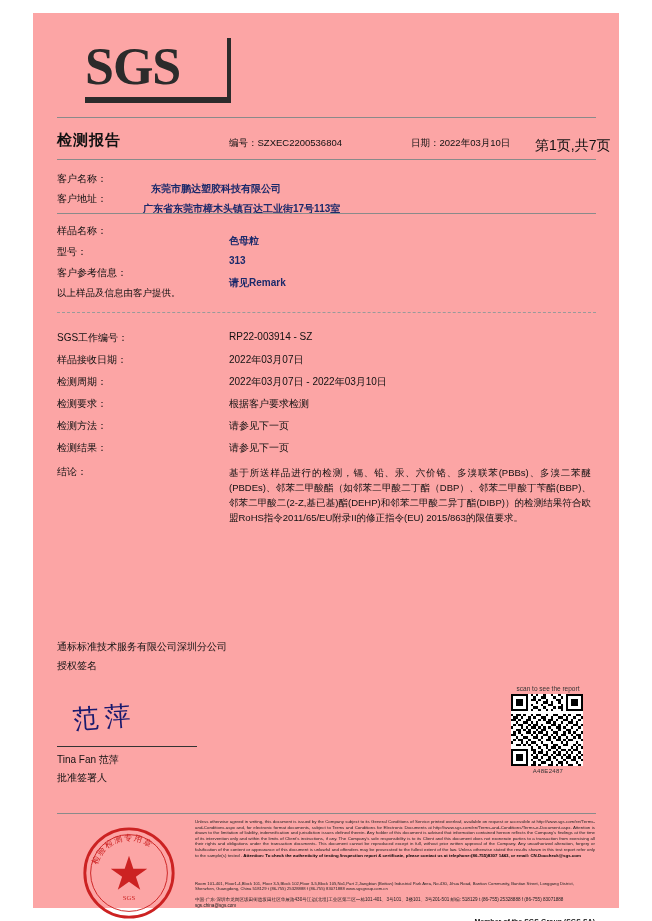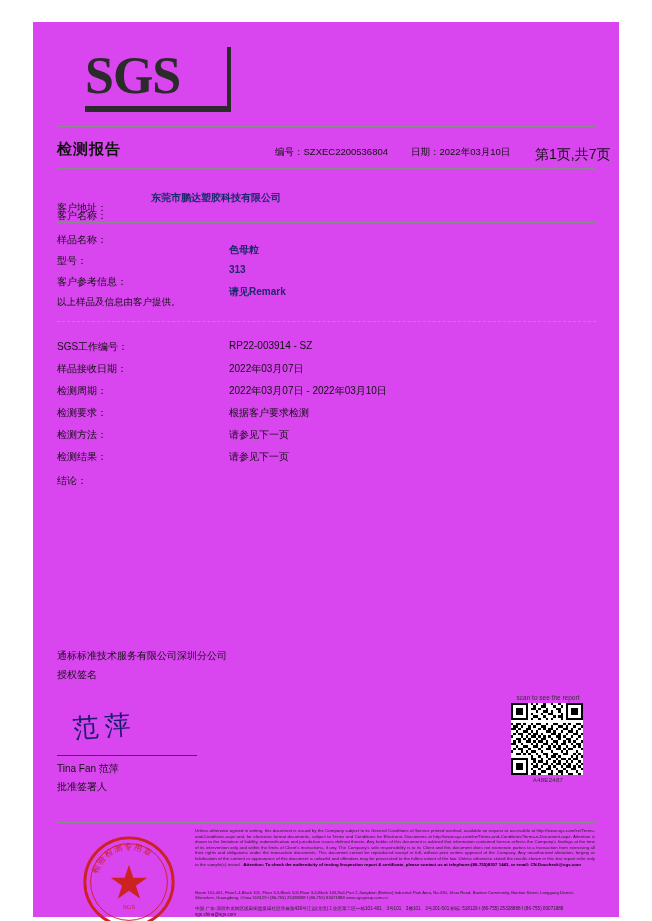--- a/index.html
+++ b/index.html
@@ -1,40 +1,40 @@
 <!DOCTYPE html>
 <html><head>
 <meta charset="utf-8">
 <style>
   html,body{margin:0;padding:0;background:#b8b8b8;}
   body{font-family:"Liberation Sans","DejaVu Sans",sans-serif;}
   .page{
     position:relative;width:652px;height:921px;background:#ffffff;overflow:hidden;
   }
   .sheet{
-    position:absolute;left:33px;top:22px;width:586px;height:895px;background:#d946ef;
+    position:absolute;left:33px;top:13px;width:586px;height:895px;background:#fca5a5;
   }
   
   .logo{
     position:absolute;left:52px;top:28px;font-family:"Liberation Serif","DejaVu Serif",serif;
     font-weight:bold;font-size:52px;letter-spacing:-1px;color:#2b2b2b;line-height:52px;
   }
   .logo-underline{
     position:absolute;left:52px;top:84px;width:146px;height:6px;background:#2b2b2b;
   }
   .logo-tick{
     position:absolute;left:194px;top:25px;width:4px;height:62px;background:#2b2b2b;
   }
   .hr{position:absolute;left:24px;width:539px;border-top:1px solid #8a8a8a;}
   .hr-dash{position:absolute;left:24px;width:539px;border-top:1px dashed #9a9a9a;}
   .title{
     position:absolute;left:24px;top:118px;font-size:15px;font-weight:bold;color:#111;
     letter-spacing:1px;
   }
-  .hdr-no{position:absolute;left:196px;top:124px;font-size:9.5px;color:#111;margin-left:46px;}
+  .hdr-no{position:absolute;left:196px;top:124px;font-size:9.5px;color:#111;}
   .hdr-date{position:absolute;left:378px;top:124px;font-size:9.5px;color:#111;}
   .hdr-page{position:absolute;left:502px;top:124px;font-size:14px;color:#111;}
 
   .lbl{position:absolute;font-size:10px;color:#111;}
   .val{position:absolute;font-size:10px;color:#111;}
   .val-blue{color:#1c2a6b;margin-top:10px;}
   .bold{font-weight:bold;}
 
   .note{position:absolute;left:24px;font-size:9.5px;color:#111;}
 
@@ -93,24 +93,25 @@
     <div class="logo-underline"></div>
     <div class="logo-tick"></div>
     <div class="hr" style="top:104px;"></div>
 
     <div class="title">检测报告</div>
     <div class="hdr-no">编号：SZXEC2200536804</div>
     <div class="hdr-date">日期：2022年03月10日</div>
     <div class="hdr-page">第1页,共7页</div>
     <div class="hr" style="top:146px;"></div>
 
-    <div class="lbl" style="left:24px;top:159px;margin-top:28px;">客户名称：</div>
+    <div class="lbl" style="left:24px;top:159px;">客户名称：</div>
     <div class="val val-blue bold" style="left:118px;top:159px;">东莞市鹏达塑胶科技有限公司</div>
 
     <div class="lbl" style="left:24px;top:179px;">客户地址：</div>
+    <div class="val val-blue bold" style="left:110px;top:179px;">广东省东莞市樟木头镇百达工业街17号113室</div>
 
     <div class="hr" style="top:200px;"></div>
 
     <div class="lbl" style="left:24px;top:211px;">样品名称：</div>
     <div class="val val-blue bold" style="left:196px;top:211px;">色母粒</div>
 
     <div class="lbl" style="left:24px;top:232px;text-align:center;">型号：</div>
     <div class="val val-blue bold" style="left:196px;top:232px;">313</div>
 
     <div class="lbl" style="left:24px;top:253px;">客户参考信息：</div>
@@ -132,20 +133,21 @@
     <div class="lbl" style="left:24px;top:384px;">检测要求：</div>
     <div class="val" style="left:196px;top:384px;">根据客户要求检测</div>
 
     <div class="lbl" style="left:24px;top:406px;">检测方法：</div>
     <div class="val" style="left:196px;top:406px;">请参见下一页</div>
 
     <div class="lbl" style="left:24px;top:428px;">检测结果：</div>
     <div class="val" style="left:196px;top:428px;">请参见下一页</div>
 
     <div class="lbl" style="left:24px;top:452px;">结论：</div>
+    <div class="concl">基于所送样品进行的检测，镉、铅、汞、六价铬、多溴联苯(PBBs)、多溴二苯醚(PBDEs)、邻苯二甲酸酯（如邻苯二甲酸二丁酯（DBP）、邻苯二甲酸丁苄酯(BBP)、邻苯二甲酸二(2-Z,基已基)酯(DEHP)和邻苯二甲酸二异丁酯(DIBP)）的检测结果符合欧盟RoHS指令2011/65/EU附录II的修正指令(EU) 2015/863的限值要求。</div>
 
     <div class="sign-company">通标标准技术服务有限公司深圳分公司</div>
     <div class="sign-auth">授权签名</div>
     <div class="signature">范萍</div>
     <div class="sign-rule"></div>
     <div class="sign-name">Tina Fan 范萍</div>
     <div class="sign-role">批准签署人</div>
 
     <div class="qr-wrap">
       <div class="qr-cap">scan to see the report</div>

